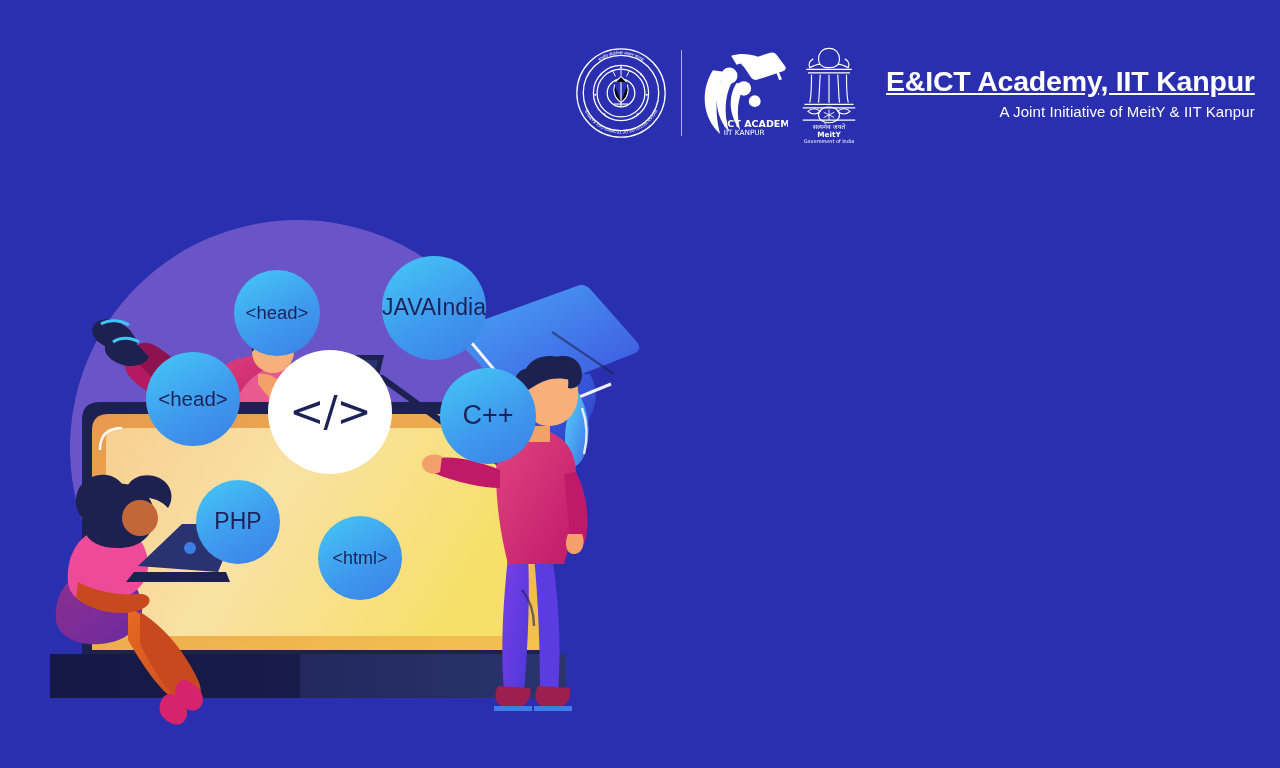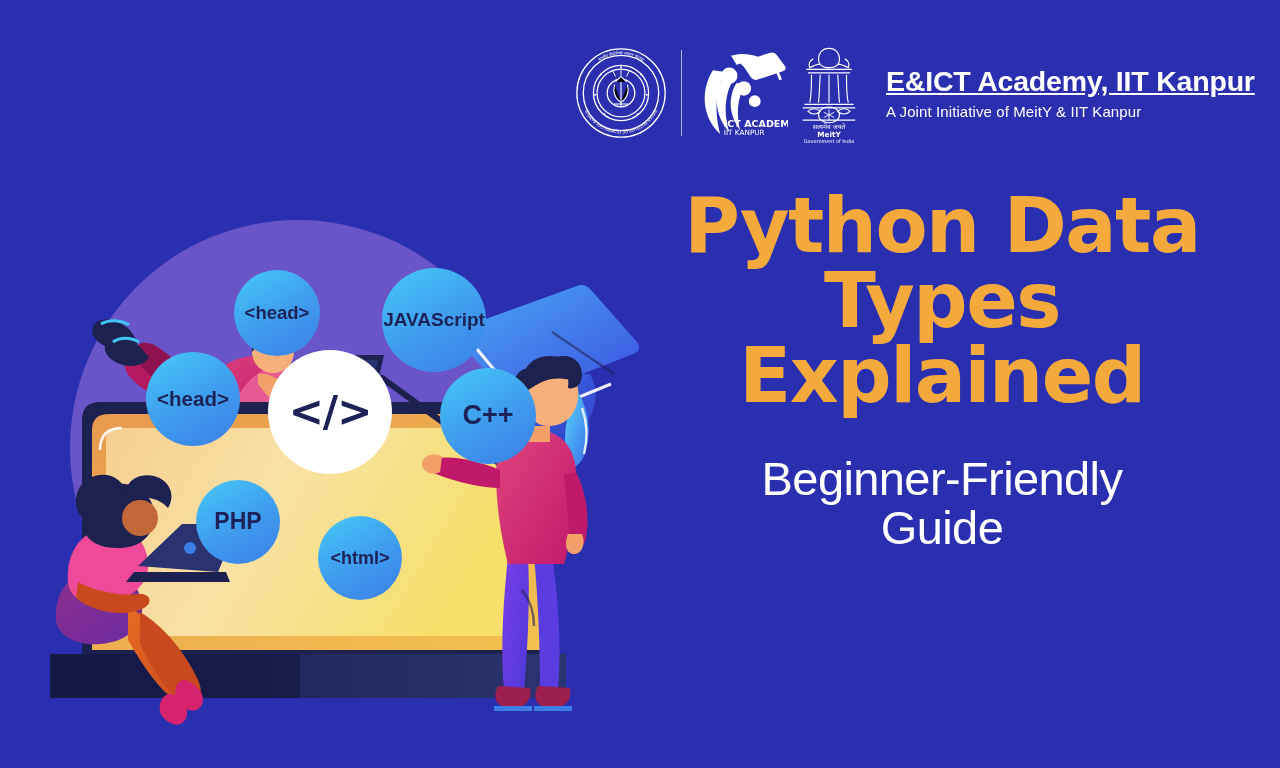--- a/index.html
+++ b/index.html
@@ -23,21 +23,21 @@
     margin:0 14px; flex:none;
   }
   .logo-ict { width:92px; height:100px; flex:none; }
   .logo-meity { width:70px; height:104px; flex:none; margin-left:6px; }
   .header-text { margin-left:22px; color:#ffffff; }
   .header-title {
     font-size:28.5px; font-weight:bold; letter-spacing:-.2px;
     line-height:1.1; white-space:nowrap;text-decoration:underline;
   }
   .header-sub {
-    font-size:15px; text-align:left; margin-top:5px;
+    font-size:15px; text-align:right; margin-top:5px;
     white-space:nowrap; letter-spacing:.1px;
   }
 
   
   .copy {
     position:absolute; left:648px; top:188px; width:588px;
     text-align:center;
   }
   .headline {
     color:#f4a93c;
@@ -50,30 +50,30 @@
     color:#ffffff;
     font-size:47px; line-height:1.05;
     margin-top:40px; letter-spacing:-.6px;
   }
 
   
   .illo { position:absolute; left:30px; top:120px; width:640px; height:620px; }
   .bubble {
     position:absolute; border-radius:50%;
     display:flex; align-items:center; justify-content:center;
-    text-align:right; color:#1c2257; font-weight:bold;
+    text-align:right; color:#1c2257; font-weight:normal;
     background:linear-gradient(150deg,#45c9f7 0%,#3f9bee 55%,#3b7fe6 100%);
     line-height:1.03;
   }
   .bubble.code {
     background:#ffffff; color:#1c2257;
     font-family:"DejaVu Sans", sans-serif;
   }
   .b-head1 { left:204px; top:150px; width:86px; height:86px; font-size:18.5px; }
-  .b-js    { left:352px; top:148px; width:104px; height:104px; font-size:19px; }
+  .b-js    { left:352px; top:136px; width:104px; height:104px; font-size:23px; }
   .b-head2 { left:116px; top:232px; width:94px; height:94px; font-size:20.5px; }
   .b-code  { left:238px; top:230px; width:124px; height:124px; font-size:42px; letter-spacing:-1px; }
   .b-cpp   { left:410px; top:248px; width:96px; height:96px; font-size:27px; }
   .b-php   { left:166px; top:360px; width:84px; height:84px; font-size:23px; }
   .b-html  { left:288px; top:396px; width:84px; height:84px; font-size:18px; }
 </style>
 </head>
 <body>
 
 <div id="banner">
@@ -228,21 +228,21 @@
         <path d="M490 276 C482 270 482 256 492 250 C500 246 510 252 508 262 C504 268 496 270 490 276 Z" fill="#1d2150"></path>
         <path d="M524 238 C538 232 552 240 552 254 C552 264 546 270 538 268 C540 254 534 244 524 238 Z" fill="#1d2150"></path>
       </g>
     </svg>
 
     
     <div class="bubble b-head1">&lt;head&gt;</div>
     <div class="bubble b-js">
       <span>JAVA</span>
         <br>
-      <span>Script</span>
+      <span>India</span>
     </div>
     <div class="bubble b-head2">&lt;head&gt;</div>
     <div class="bubble code b-code">&lt;/&gt;</div>
     <div class="bubble b-cpp">C++</div>
     <div class="bubble b-php">PHP</div>
     <div class="bubble b-html">&lt;html&gt;</div>
   </div>
 
   <div class="header">
 
@@ -331,25 +331,14 @@
       <text x="40" y="109" fill="#ffffff" font-family="DejaVu Sans" font-size="8.4" font-weight="bold" text-anchor="middle">MeitY</text>
       <text x="40" y="116" fill="#ffffff" font-family="DejaVu Sans" font-size="5.6" text-anchor="middle">Government of India</text>
     </svg>
 
     <div class="header-text">
       <div class="header-title">E&amp;ICT Academy, IIT Kanpur</div>
       <div class="header-sub">A Joint Initiative of MeitY &amp; IIT Kanpur</div>
     </div>
   </div>
 
-  <div class="copy">
-    <div class="headline">
-      <div>Python Data</div>
-      <div>Types</div>
-      <div>Explained</div>
-    </div>
-    <div class="subhead">
-      <div>Beginner-Friendly</div>
-      <div>Guide</div>
-    </div>
-  </div>
 
 </div>
 
 </body></html>

